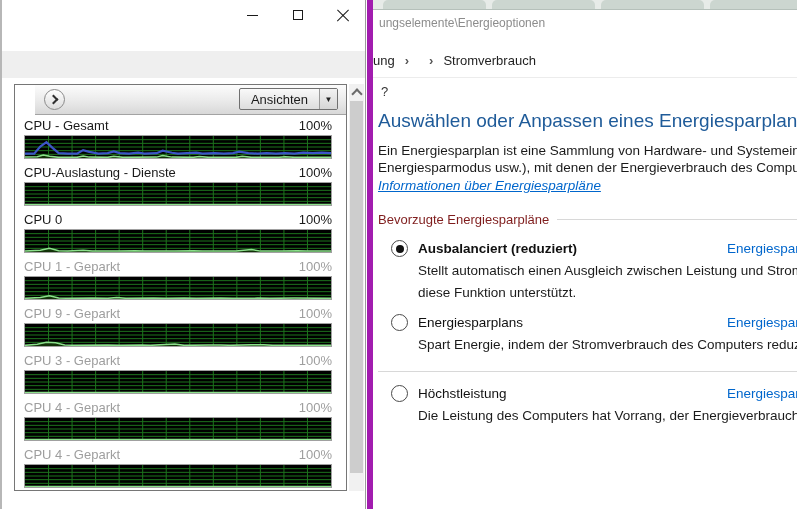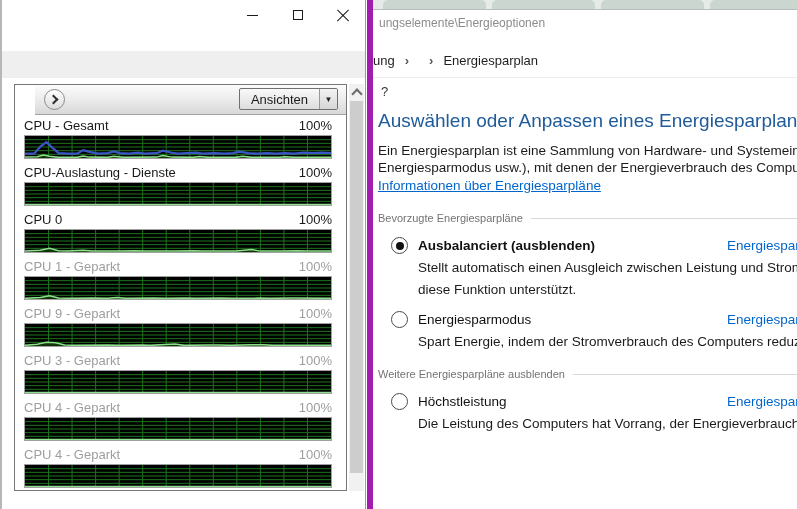--- a/index.html
+++ b/index.html
@@ -54,21 +54,21 @@
   .crumb{cursor:pointer;}
   .crumbsep{margin:0 10px;color:#555;font-size:13px;font-weight:bold;}
   .crumbline{position:absolute;left:0;top:77px;width:430px;height:1px;background:#ececec;}
   .helpmenu{position:absolute;left:8px;top:84px;font-size:13px;color:#333;cursor:pointer;}
 
   .content{position:absolute;left:5px;top:104px;width:540px;}
   .content h1{font-size:19px;font-weight:normal;margin:6px 0 10px 0;}
   .introline{font-size:13.5px;line-height:17px;color:#1b1b1b;white-space:nowrap;}
   .infolink{display:inline-block;margin-top:2px;font-size:13.5px;text-decoration:underline;cursor:pointer;}
   .section-cap{margin-top:18px;display:flex;align-items:center;width:421px;}
-  .section-cap .cap-text{font-size:11px;color:#737373;margin-right:8px;white-space:nowrap;}
+  .section-cap .cap-text{font-size:13px;color:#7f1d1d;margin-right:8px;white-space:nowrap;}
   .rule{flex:1;height:1px;background:#d8d8d8;}
   .plan{position:relative;margin-top:13px;padding-left:13px;}
   .plan-head{display:flex;align-items:center;}
   .radio{width:15px;height:15px;border:1px solid #4a4a4a;border-radius:50%;background:#fff;margin-right:10px;
          position:relative;flex:none;box-sizing:content-box;cursor:pointer;}
   .radio.sel::after{content:'';position:absolute;left:3.5px;top:3.5px;width:8px;height:8px;border-radius:50%;background:#111;}
   .plan-label{font-size:13.5px;color:#111;white-space:nowrap;}
   .plan-label.bold{font-weight:bold;}
   .plan-link{position:absolute;left:349px;top:1px;font-size:13.5px;white-space:nowrap;cursor:pointer;}
   .plan-desc{margin:5px 0 0 27px;font-size:13.5px;line-height:17px;color:#1b1b1b;white-space:nowrap;}
@@ -350,56 +350,55 @@
         <span class="bgtab" style="width: 103px;"></span>
         <span class="bgtab" style="width: 103px;"></span>
         <span class="bgtab" style="width: 103px;"></span>
         <span class="bgtab" style="width: 100px;"></span>
       </div>
     <div class="rtitle">ungselemente\Energieoptionen</div>
     <div class="crumbs" id="crumbs">
         <span class="crumb">ung</span>
         <span class="crumbsep">›</span>
         <span class="crumbsep">›</span>
-        <span class="crumb">Energiesparplan</span>
+        <span class="crumb">Stromverbrauch</span>
       </div>
     <div class="crumbline"></div>
     <div class="helpmenu">?</div>
 
     <div class="content">
       <h1 style="color: rgb(31, 91, 153);">Auswählen oder Anpassen eines Energiesparplans</h1>
       <div id="intro">
           <div class="introline">Ein Energiesparplan ist eine Sammlung von Hardware- und Systemeinstellungen (</div>
           <div class="introline">Energiesparmodus usw.), mit denen der Energieverbrauch des Computers gesteu</div>
         </div>
-      <a class="infolink" style="color: rgb(0, 102, 204);">Informationen über Energiesparpläne</a>
+      <a class="infolink" style="color: rgb(0, 102, 204); font-style: italic;">Informationen über Energiesparpläne</a>
       <div id="sections">
           <div class="section-cap">
             <span class="cap-text">Bevorzugte Energiesparpläne</span>
             <div class="rule"></div>
           </div>
           <div class="plan">
             <div class="plan-head">
               <span class="radio sel"></span>
-              <span class="plan-label bold">Ausbalanciert (ausblenden)</span>
+              <span class="plan-label bold">Ausbalanciert (reduziert)</span>
             </div>
             <a class="plan-link" style="color: rgb(0, 102, 204);">Energiesparp</a>
             <div class="plan-desc">Stellt automatisch einen Ausgleich zwischen Leistung und Stromverbrauch</div>
             <div class="plan-desc">diese Funktion unterstützt.</div>
           </div>
           <div class="plan">
             <div class="plan-head">
               <span class="radio"></span>
-              <span class="plan-label">Energiesparmodus</span>
+              <span class="plan-label">Energiesparplans</span>
             </div>
             <a class="plan-link" style="color: rgb(0, 102, 204);">Energiesparp</a>
             <div class="plan-desc">Spart Energie, indem der Stromverbrauch des Computers reduziert wird, we</div>
           </div>
           <div class="section-cap">
-            <span class="cap-text">Weitere Energiesparpläne ausblenden</span>
             <div class="rule"></div>
           </div>
           <div class="plan">
             <div class="plan-head">
               <span class="radio"></span>
               <span class="plan-label">Höchstleistung</span>
             </div>
             <a class="plan-link" style="color: rgb(0, 102, 204);">Energiesparp</a>
             <div class="plan-desc">Die Leistung des Computers hat Vorrang, der Energieverbrauch kann aber h</div>
           </div>

